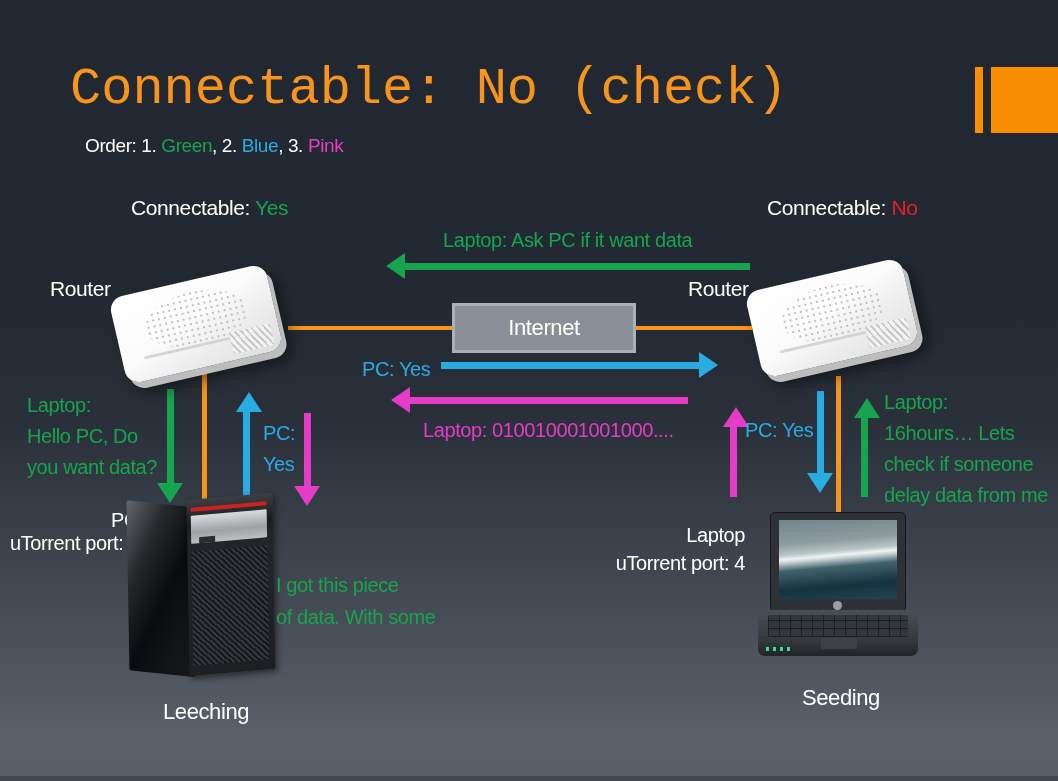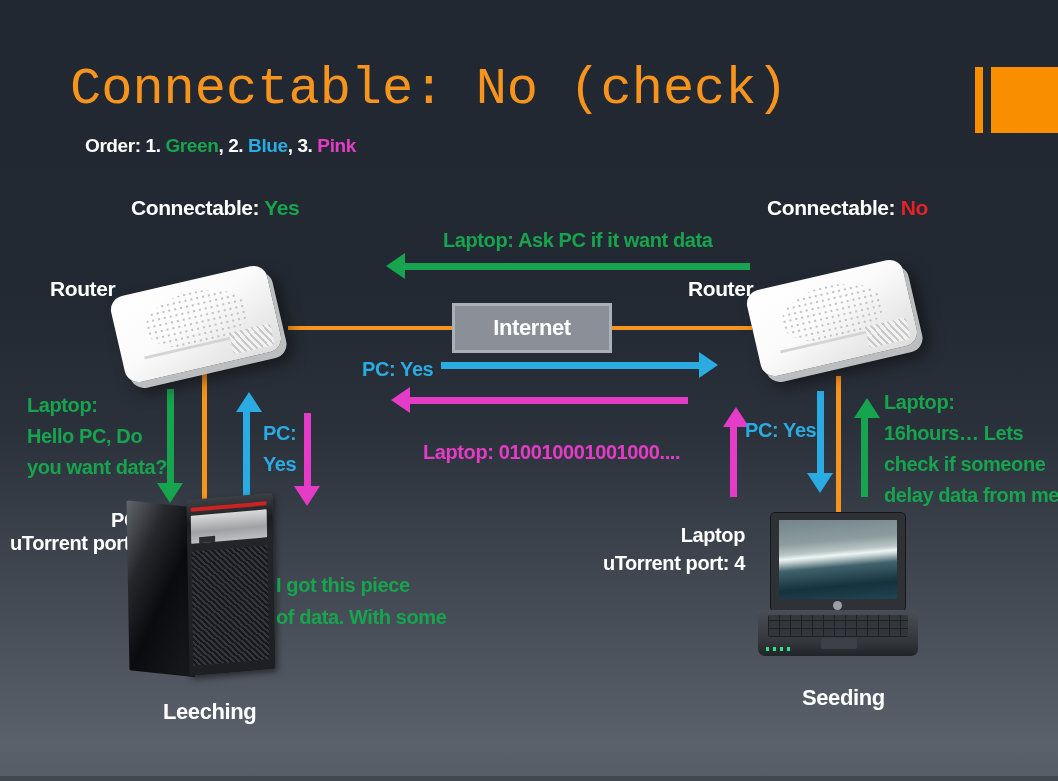--- a/index.html
+++ b/index.html
@@ -2,30 +2,30 @@
 <html><head>
 <meta charset="utf-8">
 <style>
   html,body{margin:0;padding:0;background:#111;}
   #slide{
     position:relative;width:1058px;height:781px;overflow:hidden;
     font-family:"Liberation Sans",sans-serif;
     background:linear-gradient(180deg,#222831 0%,#232932 38%,#2b313a 55%,#454c55 78%,#5a616b 95%,#565d66 100%);
   }
   .abs{position:absolute;}
-  .lbl{font-weight:700;color:#fff;letter-spacing:-0.4px;white-space:nowrap;}
+  .lbl{font-weight:400;color:#fff;letter-spacing:-0.4px;white-space:nowrap;}
   .green{color:#17a44e;}
   .blue{color:#2aabe2;}
   .pink{color:#e53cc8;}
   .red{color:#e32227;}
   .title{font-size:52px;font-weight:400;color:#f7941d;letter-spacing:0px;white-space:nowrap;}
   .orange-line{background:#f7941d;z-index:1;}
   .shaft{z-index:2;}
   .head{width:0;height:0;z-index:2;}
-  .msg{font-weight:700;font-size:20px;letter-spacing:-0.4px;line-height:31px;white-space:nowrap;z-index:4;}
+  .msg{font-weight:400;font-size:20px;letter-spacing:-0.4px;line-height:31px;white-space:nowrap;z-index:4;}
   
   .router{z-index:3;}
   .router-top{
     position:absolute;left:6px;top:12px;width:160px;height:88px;
     background:linear-gradient(155deg,#ffffff 0%,#fbfbfb 45%,#eaeaea 75%,#dcdcdc 100%);
     border-radius:14px;transform:rotate(-13deg);
     box-shadow:4px 7px 0 rgba(196,198,200,0.95),8px 12px 16px rgba(0,0,0,0.5);
   }
   .router-vents{
     position:absolute;left:30px;top:10px;width:104px;height:58px;
@@ -33,21 +33,21 @@
     background-size:6px 6px;
     clip-path:ellipse(50% 47% at 50% 50%);
   }
   .router-stripe{position:absolute;left:22px;top:64px;width:90px;height:3px;background:#d4d4d4;border-radius:2px;}
   .router-grill{
     position:absolute;right:8px;bottom:6px;width:42px;height:22px;
     background:repeating-linear-gradient(60deg,#c9c9c9 0 2px,#f2f2f2 2px 5px);border-radius:3px;
   }
   
   .internet-box{
-    left:452px;top:303px;width:160px;height:50px;background:#8a8f98;
+    left:452px;top:303px;width:184px;height:50px;background:#8a8f98;
     border:3px solid #aab0b8;box-sizing:border-box;z-index:3;
     display:flex;align-items:center;justify-content:center;
   }
   
   .pc-tower{left:128px;top:497px;width:148px;height:182px;z-index:3;transform:rotate(-1deg);}
   .pc-side{position:absolute;left:0;top:6px;width:66px;height:170px;
     background:linear-gradient(115deg,#63666b 0%,#26282c 28%,#0a0b0e 55%,#191b1f 100%);
     transform:skewY(7deg);border-radius:2px;}
   .pc-front{position:absolute;left:60px;top:0;width:86px;height:176px;
     background:linear-gradient(180deg,#3c3f44,#1a1c1f 14%,#232529 22%,#1d1f23 100%);
@@ -128,21 +128,21 @@
   <div class="abs msg green" style="left:443px;top:225px;">Laptop: Ask PC if it want data</div>
   <div class="abs shaft" style="left:404px;top:263px;width:346px;height:7px;background:#17a44e;"></div>
   <div class="abs head" style="left:386px;top:253px;border-top:13px solid transparent;border-bottom:13px solid transparent;border-right:19px solid #17a44e;"></div>
 
   <div class="abs msg blue" style="left:362px;top:354px;">PC: Yes</div>
   <div class="abs shaft" style="left:441px;top:362px;width:258px;height:7px;background:#2aabe2;"></div>
   <div class="abs head" style="left:699px;top:352px;border-top:13px solid transparent;border-bottom:13px solid transparent;border-left:19px solid #2aabe2;"></div>
 
   <div class="abs shaft" style="left:409px;top:397px;width:279px;height:7px;background:#e53cc8;"></div>
   <div class="abs head" style="left:391px;top:387px;border-top:13px solid transparent;border-bottom:13px solid transparent;border-right:19px solid #e53cc8;"></div>
-  <div class="abs msg pink" style="left:423px;top:437px;">Laptop: 010010001001000....</div>
+  <div class="abs msg pink" style="left:423px;top:415px;">Laptop: 010010001001000....</div>
 
   <div class="abs shaft" style="left:167px;top:389px;width:7px;height:95px;background:#17a44e;"></div>
   <div class="abs head" style="left:157px;top:483px;border-left:13px solid transparent;border-right:13px solid transparent;border-top:20px solid #17a44e;"></div>
 
   <div class="abs head" style="left:236px;top:392px;border-left:13px solid transparent;border-right:13px solid transparent;border-bottom:20px solid #2aabe2;"></div>
   <div class="abs shaft" style="left:243px;top:410px;width:7px;height:90px;background:#2aabe2;"></div>
 
   <div class="abs shaft" style="left:304px;top:413px;width:7px;height:74px;background:#e53cc8;"></div>
   <div class="abs head" style="left:294px;top:486px;border-left:13px solid transparent;border-right:13px solid transparent;border-top:20px solid #e53cc8;"></div>
 

